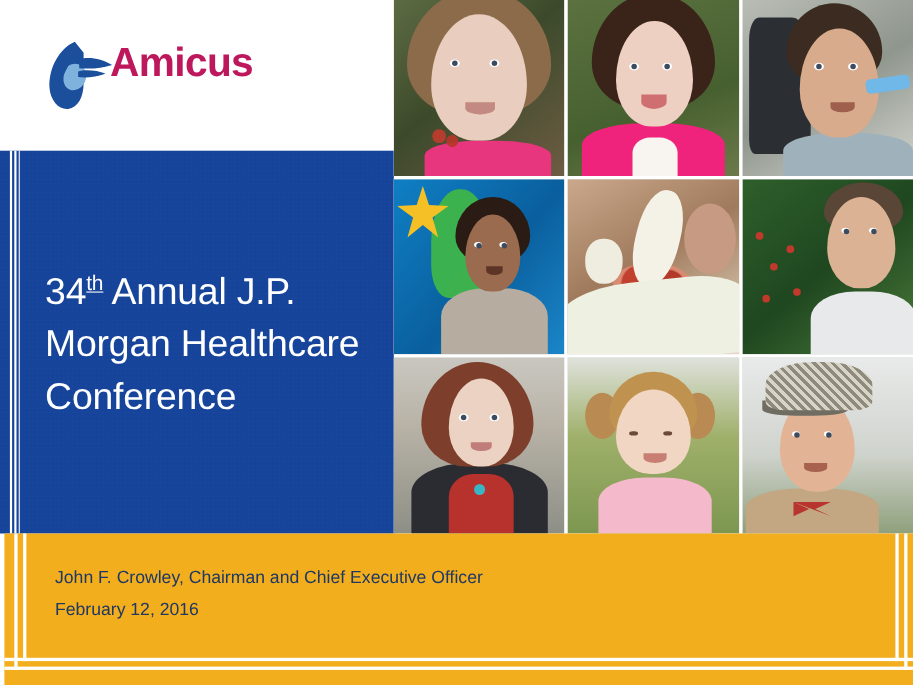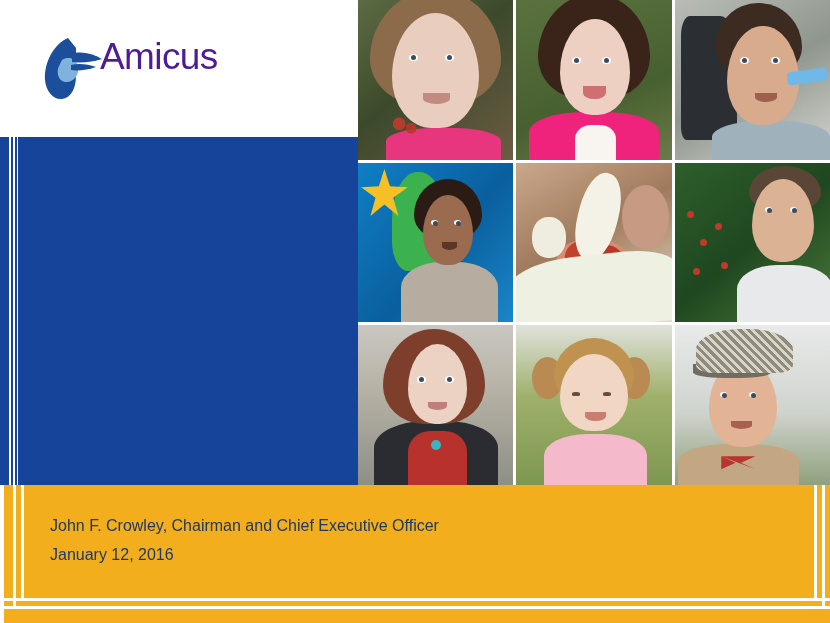--- a/index.html
+++ b/index.html
@@ -60,22 +60,22 @@
     height: 70px;
   }
   .logo-text {
     position: absolute;
     left: 62px;
     top: 8px;
     line-height: 1;
   }
   .logo-name {
     font-size: 37px;
-    font-weight: normal;
-    color: #4c1d95;
+    font-weight: bold;
+    color: #be185d;
     letter-spacing: -0.6px;
     font-family: "Liberation Sans", sans-serif;
   }
   .logo-sub {
     margin-top: 2px;
     font-size: 19px;
     font-weight: bold;
     color: #2D6AA8;
     letter-spacing: 0.3px;
     font-family: "Liberation Sans", sans-serif;
@@ -329,20 +329,21 @@
       <path d="M30 4 C16 10, 6 28, 7 46 C8 58, 16 66, 24 65 C33 64, 38 54, 38 42 L38 14 Z" fill="#1B4E9B"></path>
       <path d="M24 26 C30 22, 38 24, 40 32 C42 41, 35 49, 27 48 C20 47, 18 38, 21 32 Z" fill="#7FB2DC"></path>
       <path d="M34 20 C42 17, 54 19, 64 25 C55 28, 44 29, 34 28 Z" fill="#1B4E9B"></path>
       <path d="M33 31 C40 29, 50 30, 58 33 C50 36, 40 37, 33 36 Z" fill="#1B4E9B"></path>
     </svg>
     <div class="logo-text">
       <div class="logo-name">Amicus</div>
     </div>
   </div>
 
+  <h1 class="title"><span>34</span><span class="sup">th</span><span> Annual J.P. Morgan Healthcare Conference</span></h1>
 
   <div class="photo-grid">
 
     <div class="cell c1">
       <div class="scene">
         <div class="bg"></div>
         <div class="hair"></div>
         <div class="head"></div>
         <div class="eye l"></div>
           <div class="eye r"></div>
@@ -467,17 +468,17 @@
   <div class="yellow-band">
     <div class="band-stripe v1"></div>
     <div class="band-stripe v2"></div>
     <div class="band-stripe v3"></div>
     <div class="band-stripe v4"></div>
     <div class="band-stripe h1"></div>
     <div class="band-stripe h2"></div>
 
     <div class="footer-text">
       <div class="line">John F. Crowley, Chairman and Chief Executive Officer</div>
-      <div class="line">January 12, 2016</div>
+      <div class="line">February 12, 2016</div>
     </div>
   </div>
 
 </div>
 
 </body></html>

